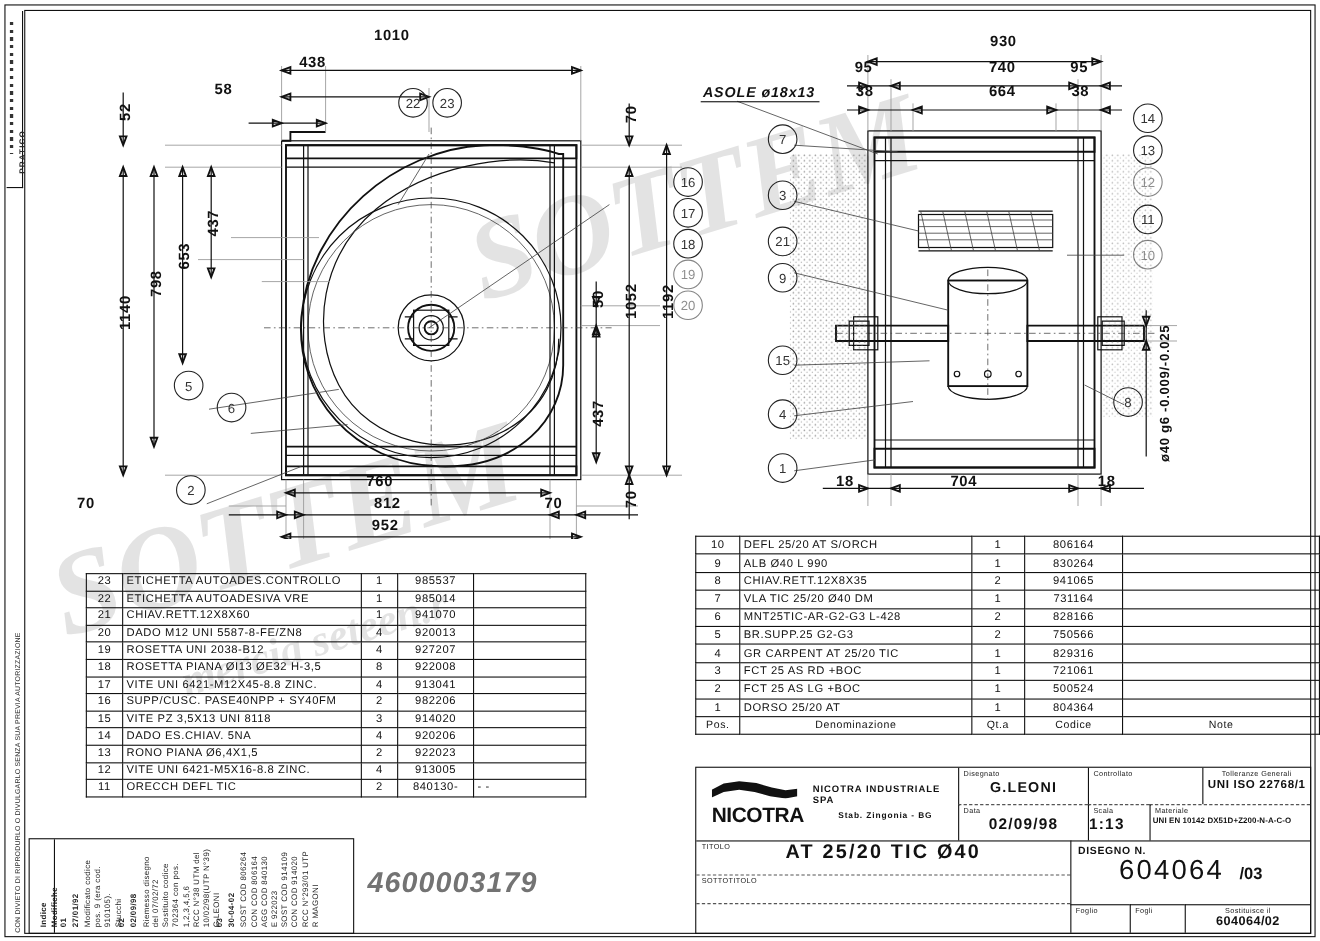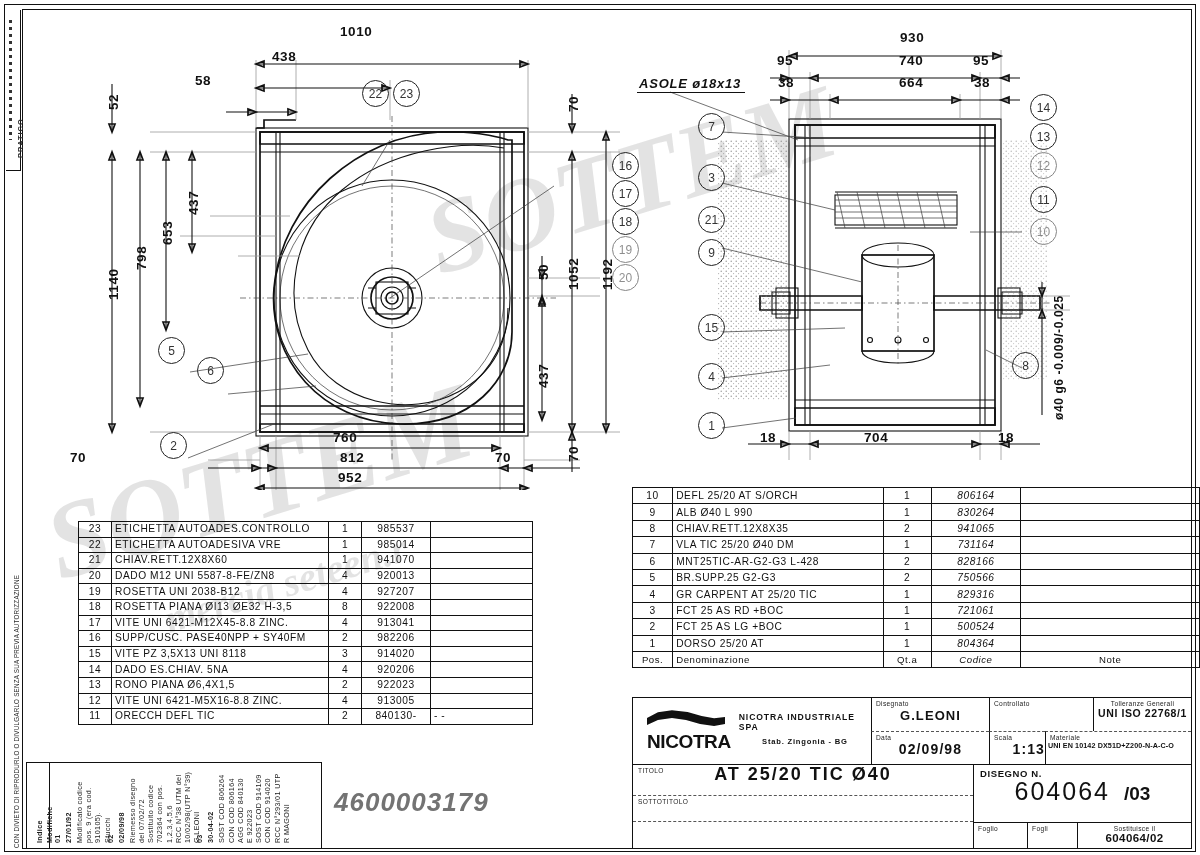--- a/index.html
+++ b/index.html
@@ -50,21 +50,21 @@
   td.c-note{width:95px;}
   .hdrrow td{font-size:9.4px;text-align:center;}
 
   table.bom2{border-collapse:collapse;font-family:"Liberation Sans",sans-serif;
             font-size:10.2px;color:#111;letter-spacing:.55px;}
   table.bom2 td{border:.9px solid #111;height:15.4px;padding:0 3px;white-space:nowrap;
                line-height:15px;}
   .d-pos{width:34px;text-align:center;}
   .d-den{width:208px;text-align:left;padding-left:7px;}
   .d-qta{width:42px;text-align:center;}
-  .d-cod{width:86px;text-align:center;font-style:italic;}
+  .d-cod{width:86px;text-align:center;}
   .d-note{width:182px;}
 
   
   .tb{border:1.3px solid #111;position:absolute;}
   .cell{position:absolute;box-sizing:border-box;}
   .lbl{font-size:6.6px;color:#222;letter-spacing:.35px;white-space:nowrap;}
   .val{font-weight:700;letter-spacing:1.1px;color:#111;white-space:nowrap;}
   .solid-l{border-left:1.3px solid #111;}
   .solid-t{border-top:1.3px solid #111;}
 
@@ -540,21 +540,21 @@
           </tr>
           <tr>
             <td class="d-pos">1</td>
             <td class="d-den">DORSO 25/20 AT</td>
             <td class="d-qta">1</td>
             <td class="d-cod">804364</td>
             <td class="d-note"></td>
           </tr>
           <tr class="hdrrow">
             <td class="d-pos" style="text-align: center; font-size: 9.6px;">Pos.</td>
-            <td class="d-den" style="text-align: left; font-size: 9.6px;">Denominazione</td>
+            <td class="d-den" style="text-align: center; font-size: 9.6px;">Denominazione</td>
             <td class="d-qta" style="text-align: center; font-size: 9.6px;">Qt.a</td>
             <td class="d-cod" style="text-align: center; font-size: 9.6px;">Codice</td>
             <td class="d-note" style="text-align: center; font-size: 9.6px;">Note</td>
           </tr>
         </tbody>
       </table>
   </div>
 
   <div class="abs tb" style="left:632px;top:697px;width:558px;height:150px;">
 
@@ -584,21 +584,21 @@
       <div class="val" style="font-size:10.5px;text-align:center;letter-spacing:.6px;">UNI ISO 22768/1</div>
     </div>
 
     <div class="cell solid-l" style="left:238px;top:33px;width:118px;height:33px;border-top:1px dashed #555;">
       <div class="lbl" style="margin:2px 0 0 4px;">Data</div>
       <div class="val" style="font-size:14px;text-align:center;">02/09/98</div>
     </div>
 
     <div class="cell solid-l" style="left:356px;top:33px;width:56px;height:33px;border-top:1px dashed #555;">
       <div class="lbl" style="margin:2px 0 0 4px;">Scala</div>
-      <div class="val" style="font-size:14px;text-align:right;">1:13</div>
+      <div class="val" style="font-size:14px;text-align:left;">1:13</div>
     </div>
 
     <div class="cell solid-l" style="left:412px;top:33px;width:146px;height:33px;border-top:1px dashed #555;">
       <div class="lbl" style="margin:2px 0 0 4px;">Materiale</div>
       <div style="font-size:7.2px;font-weight:700;letter-spacing:.1px;margin-left:2px;">UNI EN 10142 DX51D+Z200-N-A-C-O</div>
     </div>
 
     <div class="cell solid-t" style="left:0;top:66px;width:340px;height:32px;border-bottom:1px dashed #555;">
       <div class="lbl" style="margin:2px 0 0 5px;">TITOLO</div>
       <div class="val" style="font-size:18px;letter-spacing:2px;text-align:center;margin-top:-10px;">AT 25/20 TIC Ø40</div>
@@ -608,21 +608,21 @@
       <div class="lbl" style="margin:2px 0 0 5px;">SOTTOTITOLO</div>
       <div class="val" style="font-size:12px;text-align:center;"></div>
     </div>
 
     <div class="cell" style="left:0;top:124px;width:340px;height:26px;"></div>
 
     <div class="cell solid-l solid-t" style="left:340px;top:66px;width:218px;height:58px;">
       <div style="font-size:9.5px;font-weight:800;letter-spacing:.6px;margin:3px 0 0 6px;">DISEGNO N.</div>
       <div style="display:flex;align-items:baseline;justify-content:center;gap:14px;margin-top:-2px;">
         <span style="font-size:25px;font-weight:400;letter-spacing:2px;">604064</span>
-        <span style="font-size:19px;font-weight:700;">/03</span>
+        <span style="font-size:15px;font-weight:700;">/03</span>
       </div>
     </div>
 
     <div class="cell solid-l solid-t" style="left:340px;top:124px;width:54px;height:26px;">
       <div class="lbl" style="margin:2px 0 0 4px;">Foglio</div>
       <div class="val" style="font-size:11px;text-align:center;"></div>
     </div>
     <div class="cell solid-l solid-t" style="left:394px;top:124px;width:50px;height:26px;">
       <div class="lbl" style="margin:2px 0 0 4px;">Fogli</div>
       <div class="val" style="font-size:11px;text-align:center;"></div>

